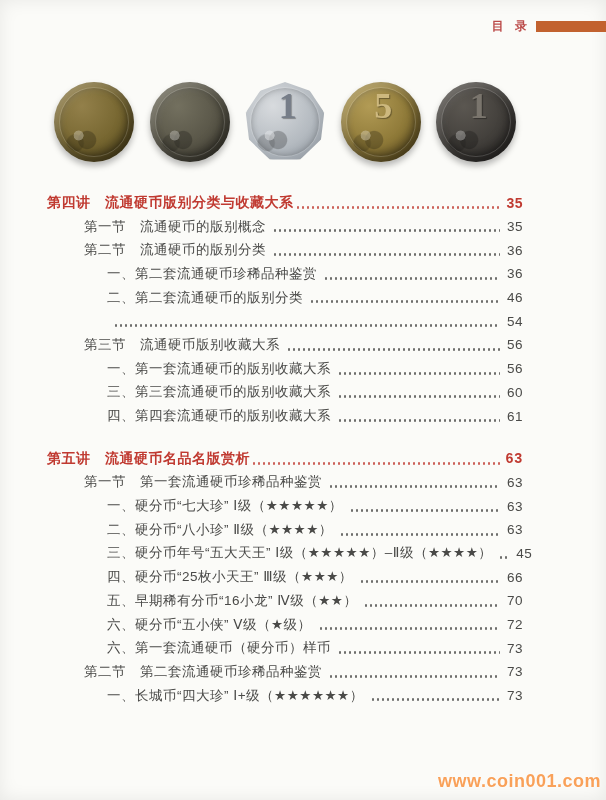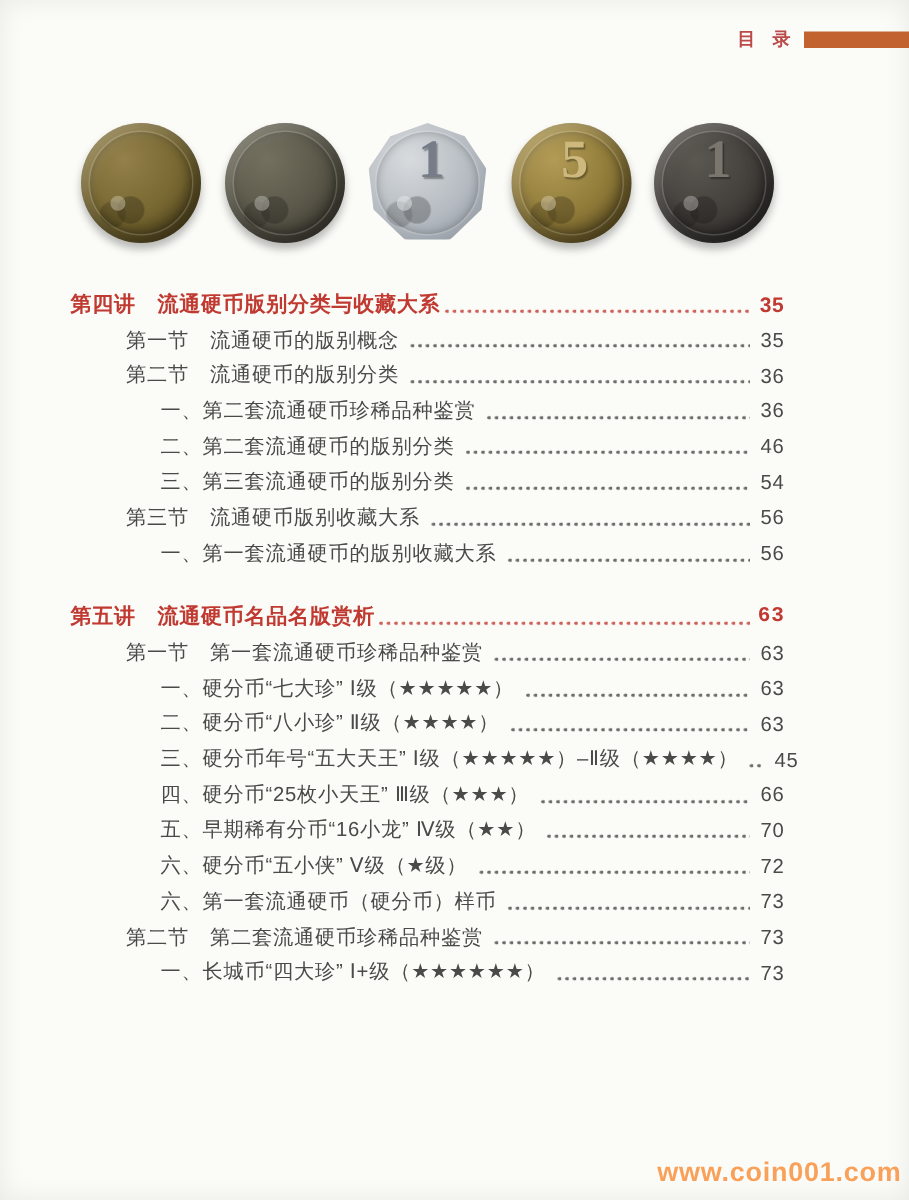--- a/index.html
+++ b/index.html
@@ -145,33 +145,42 @@
         <span class="toc-text">一、第二套流通硬币珍稀品种鉴赏</span>
         <span class="leader"></span>
         <span class="toc-page">36</span>
       </div>
       <div class="toc-row indent-2">
         <span class="toc-text">二、第二套流通硬币的版别分类</span>
         <span class="leader"></span>
         <span class="toc-page">46</span>
       </div>
       <div class="toc-row indent-2">
-        <span class="toc-text">三、第三套流通硬币的版别分类</span>
         <span class="leader"></span>
         <span class="toc-page">54</span>
       </div>
       <div class="toc-row indent-1">
         <span class="toc-text">第三节　流通硬币版别收藏大系</span>
         <span class="leader"></span>
         <span class="toc-page">56</span>
       </div>
       <div class="toc-row indent-2">
         <span class="toc-text">一、第一套流通硬币的版别收藏大系</span>
         <span class="leader"></span>
         <span class="toc-page">56</span>
+      </div>
+      <div class="toc-row indent-2">
+        <span class="toc-text">三、第三套流通硬币的版别收藏大系</span>
+        <span class="leader"></span>
+        <span class="toc-page">60</span>
+      </div>
+      <div class="toc-row indent-2">
+        <span class="toc-text">四、第四套流通硬币的版别收藏大系</span>
+        <span class="leader"></span>
+        <span class="toc-page">61</span>
       </div>
       <div class="toc-row indent-0 accent block-gap">
         <span class="toc-text">第五讲　流通硬币名品名版赏析</span>
         <span class="leader"></span>
         <span class="toc-page">63</span>
       </div>
       <div class="toc-row indent-1">
         <span class="toc-text">第一节　第一套流通硬币珍稀品种鉴赏</span>
         <span class="leader"></span>
         <span class="toc-page">63</span>

